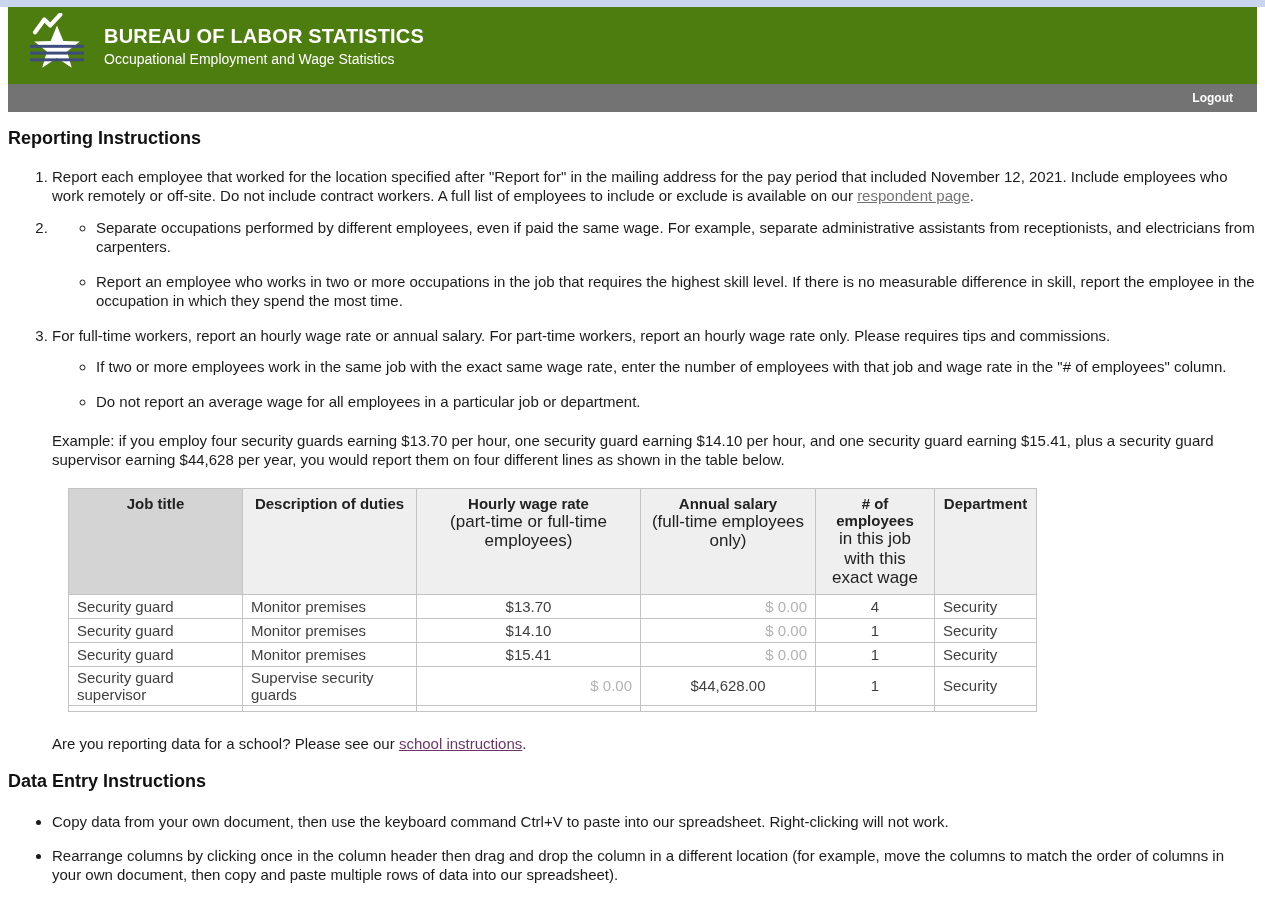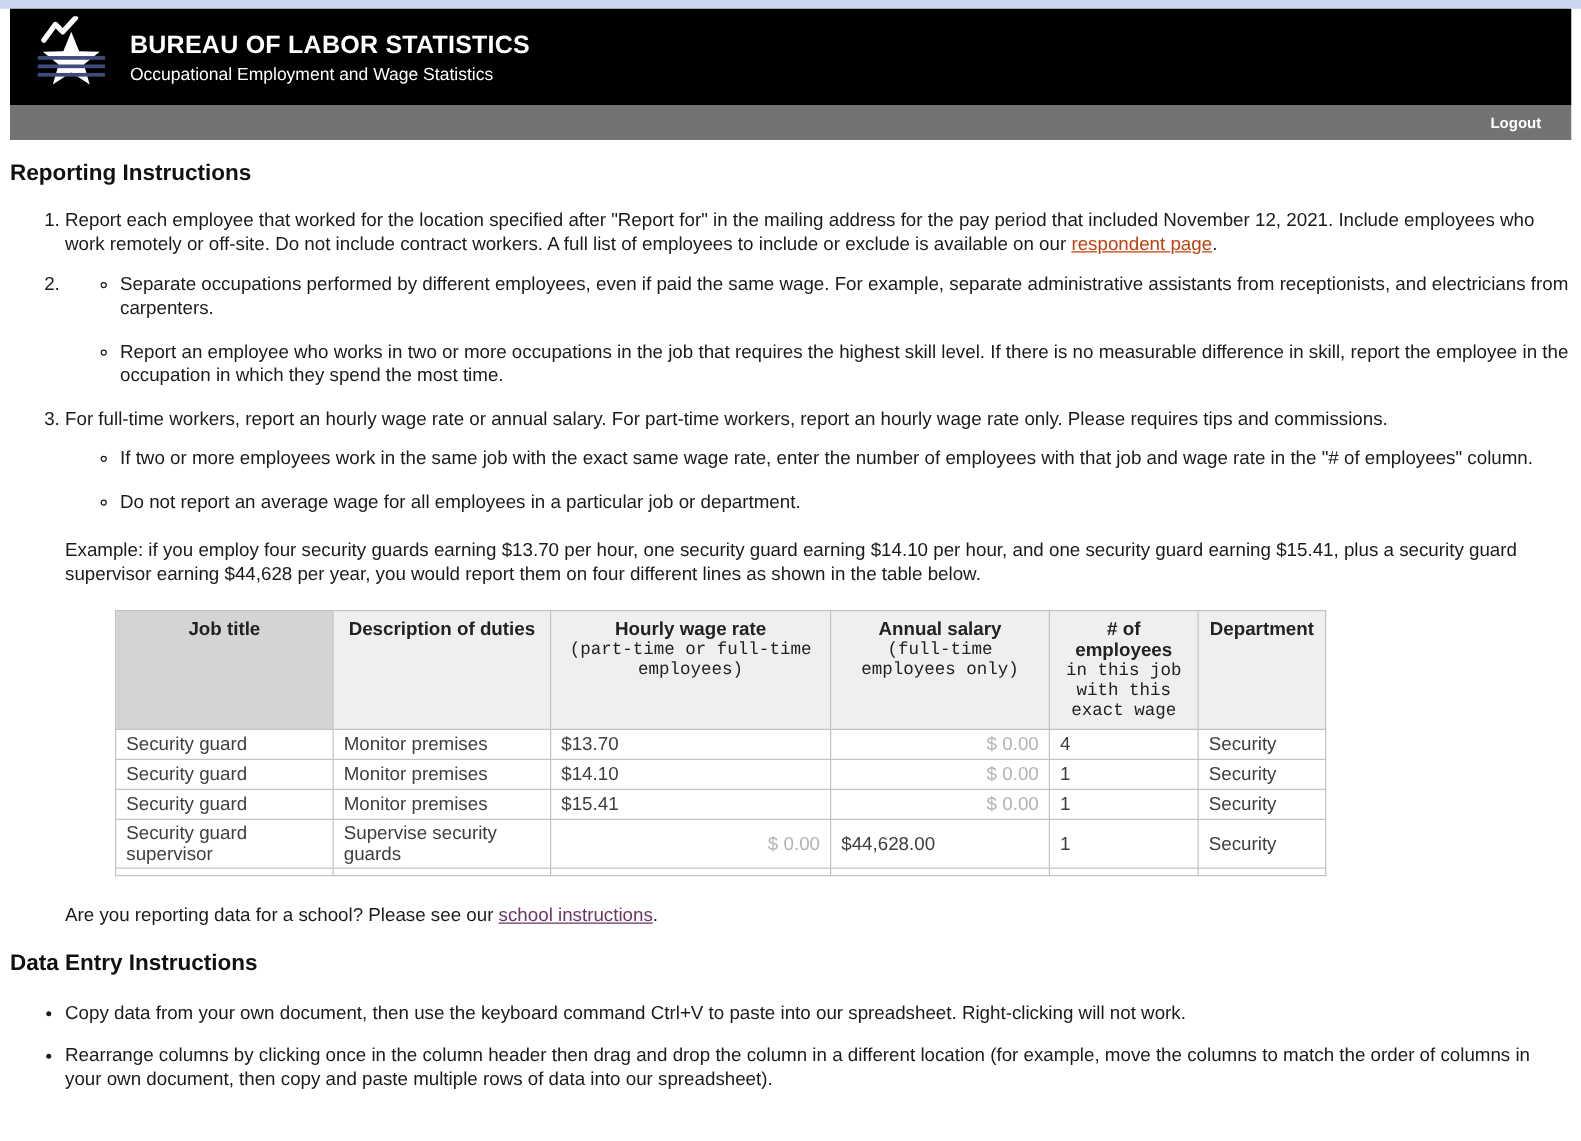--- a/index.html
+++ b/index.html
@@ -5,21 +5,21 @@
   * { margin:0; padding:0; box-sizing:border-box; }
   html,body { background:#ffffff; }
   body {
     width:1265px; height:913px; overflow:hidden;
     font-family:"Liberation Sans","DejaVu Sans",sans-serif;
     font-size:15px; color:#1b1b1b;
   }
   .top-strip { height:7px; background:#c9d6ee; width:100%; }
   .band-wrap { margin:0 8px; }
   .navy-band {
-    background:#000000; height:77px;
+    background:#4d7c0f; height:77px;
     display:flex; align-items:center;
   }
   .logo { margin-left:22px; flex:0 0 auto; }
   .titles { margin-left:20px; color:#ffffff; }
   .agency-title { font-size:20px; font-weight:bold; letter-spacing:.2px; }
   .program-subtitle { font-size:14px; margin-top:3px; }
   .red-band {
     background:#737373; height:28px;
     display:flex; align-items:center; justify-content:flex-end;
     padding-right:24px;
@@ -29,42 +29,42 @@
     text-decoration:none; cursor:pointer;
   }
   main { margin:0 8px; }
   h1.section-title { font-size:18px; font-weight:bold; color:#111; margin:16px 0 4px 0; }
   ol.instructions { padding-left:44px; margin-top:18px; }
   ol.instructions > li { margin-bottom:13px; line-height:1.27; }
   ul.sub-list { list-style-type:circle; padding-left:44px; margin:12px 0 16px 0; }
   ul.sub-list > li { margin:0 0 16px 0; line-height:1.27; }
   .example-para { margin:20px 0 0 44px; line-height:1.27; }
   .school-note { margin:22px 0 18px 44px; line-height:1.27; }
-  a.link { color:#c2410c; text-decoration:underline; cursor:pointer; }
+  a.link { color:#737373; text-decoration:underline; cursor:pointer; }
   a.visited { color:#6b3566; text-decoration:underline; cursor:pointer; }
   b { font-weight:normal; }
 
   table.example-table {
     border-collapse:collapse; table-layout:fixed;
-    margin:18px 0 0 84px; width:968px;
+    margin:18px 0 0 60px; width:968px;
     font-size:15px; color:#3f3f3f;
   }
   table.example-table th, table.example-table td {
     border:1px solid #c3c3c3; padding:2px 8px; overflow:hidden;
   }
   table.example-table th {
     background:#efefef; text-align:center; vertical-align:top;
     padding-top:6px; padding-bottom:6px; height:52px;
     font-weight:normal; color:#222; line-height:1.15;
   }
   table.example-table th.first-col { background:#d4d4d4; }
   .col-title { font-weight:bold; font-size:15px; }
-  .col-subtitle { font-size:14px;font-family:Liberation Mono, monospace; }
+  .col-subtitle { font-size:17px; }
   table.example-table td { height:24px; background:#ffffff; }
-  td.num { text-align:left; }
+  td.num { text-align:center; }
   td.gray-val { color:#b3b3b3; text-align:right; }
   tr.stub-row td { height:6px; padding:0; border-top:1px solid #c3c3c3; }
 
   .intro-para { margin:12px 0 0 0; line-height:1.27; }
   ul.tips-list { padding-left:44px; margin-top:20px; }
   ul.tips-list > li { margin-bottom:15px; line-height:1.27; }
 </style>
 </head>
 <body>
 

